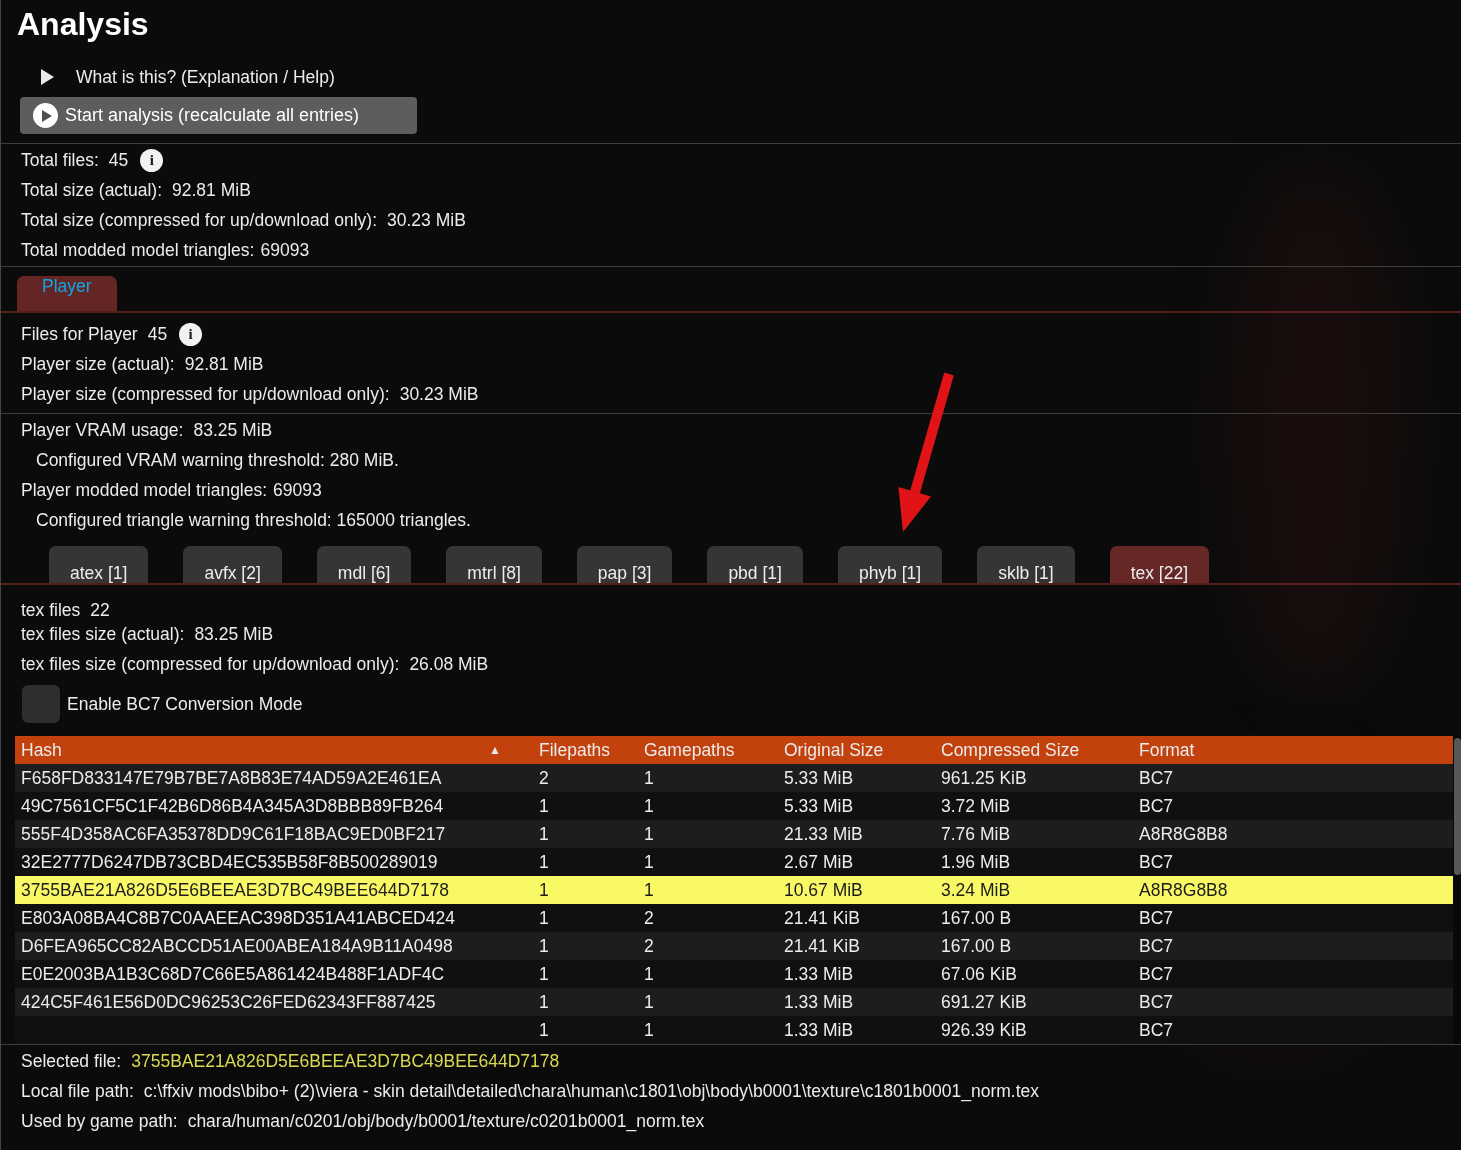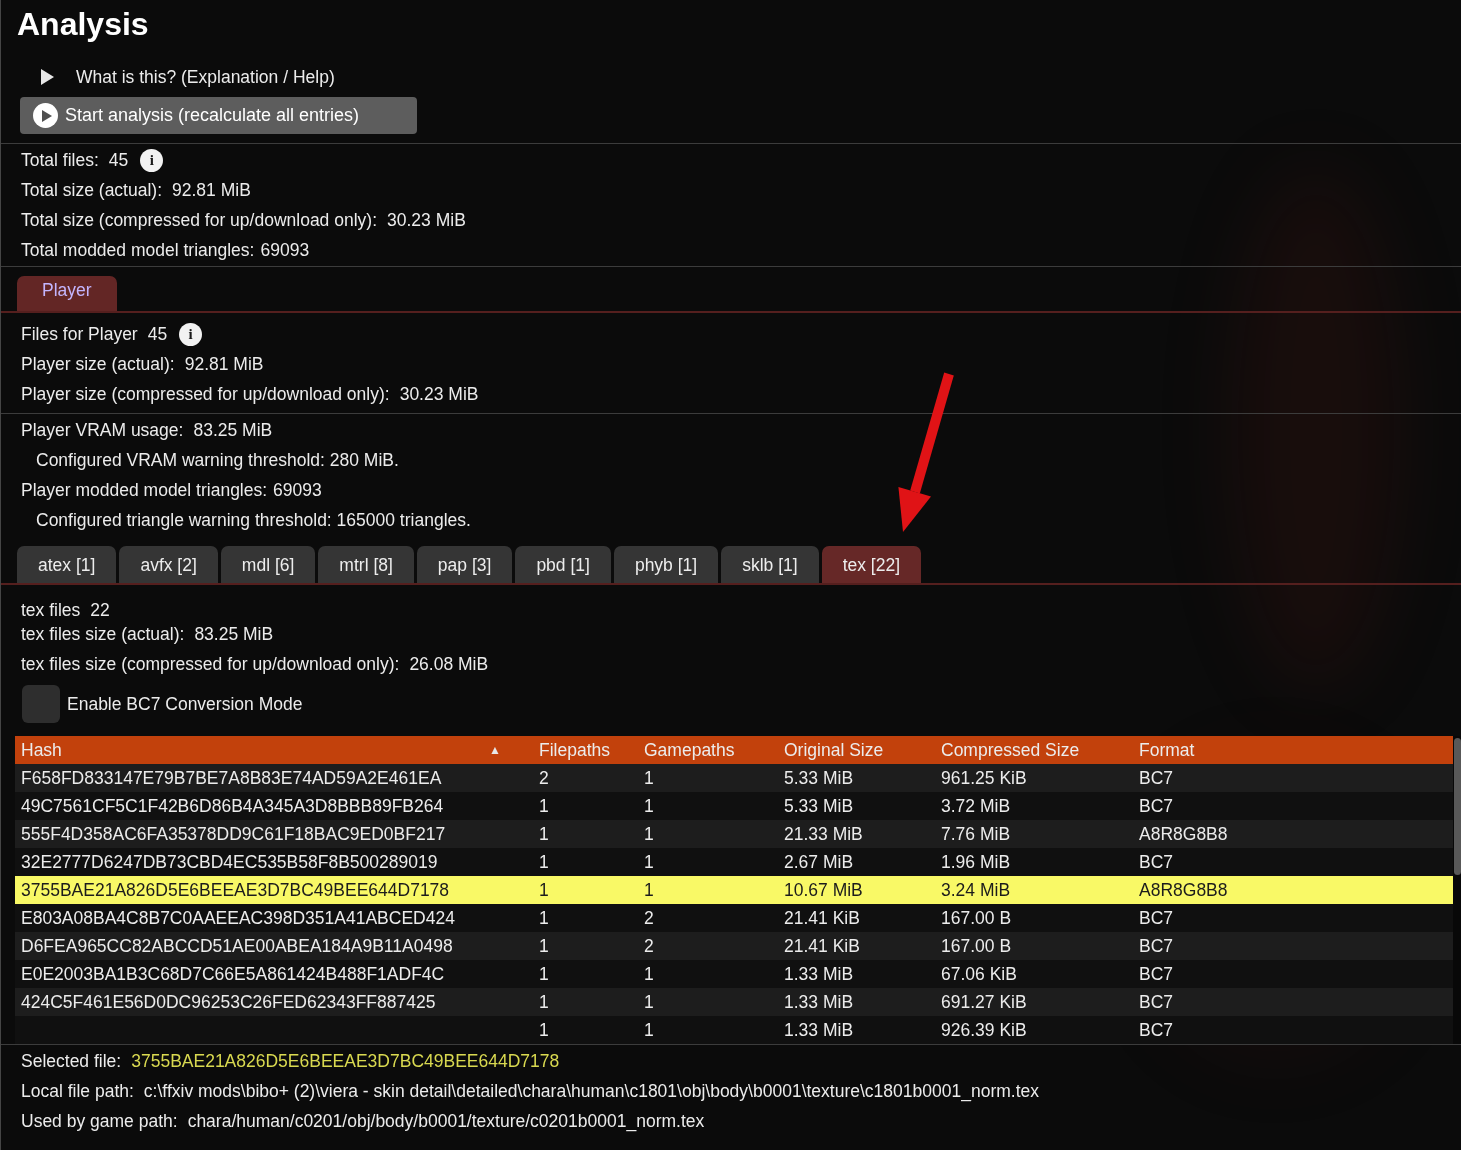--- a/index.html
+++ b/index.html
@@ -33,26 +33,26 @@
   .red-underline { position:absolute; left:0; width:1461px; height:2px; background:#551f1e; }
 
   .line { position:absolute; left:20px; height:30px; display:flex; align-items:center; gap:10px; white-space:pre; }
   .line.indent { left:35px; }
   .line .gap-s { margin-left:-4px; }
 
   .info-icon { width:23px; height:23px; border-radius:50%; background:#f2f2f2; color:#1a1a1a;
     display:flex; align-items:center; justify-content:center; font-size:15px; font-weight:bold;
     font-family:"Liberation Serif", serif; margin-left:2px; cursor:default; }
 
-  .player-tab { position:absolute; left:16px; top:276px; height:37px; padding:12px 25px;
-    background:#632625; border-radius:7px 7px 0 0; display:flex; align-items:flex-end; color:#c4b5fd; cursor:pointer; }
+  .player-tab { position:absolute; left:16px; top:276px; height:37px; padding:0 25px;
+    background:#632625; border-radius:7px 7px 0 0; display:flex; align-items:flex-start; color:#0ea5e9; cursor:pointer; }
 
   .filetabs { position:absolute; left:16px; top:546px; height:38px; display:flex; gap:3px; }
   .ftab { height:38px; padding:0 21px; background:#353535; border-radius:7px 7px 0 0;
-    display:flex; align-items:center; color:#ededed; cursor:pointer; }
+    display:flex; align-items:flex-end; color:#ededed; cursor:pointer;margin-left:32px; }
   .ftab.sel { background:#662827; }
 
   .checkbox { position:absolute; left:21px; top:685px; width:38px; height:38px; background:#2e2e2e; border-radius:6px; cursor:pointer; }
   .checkbox-label { position:absolute; left:66px; top:689px; height:30px; display:flex; align-items:center; }
 
   .table { position:absolute; left:14px; top:736px; width:1438px; }
   .thead { position:relative; height:28px; background:#c2410c; }
   .trow  { position:relative; height:28px; cursor:default; }
   .trow:nth-child(odd)  { background:#101010; }
   .trow:nth-child(even) { background:#1d1d1d; }

